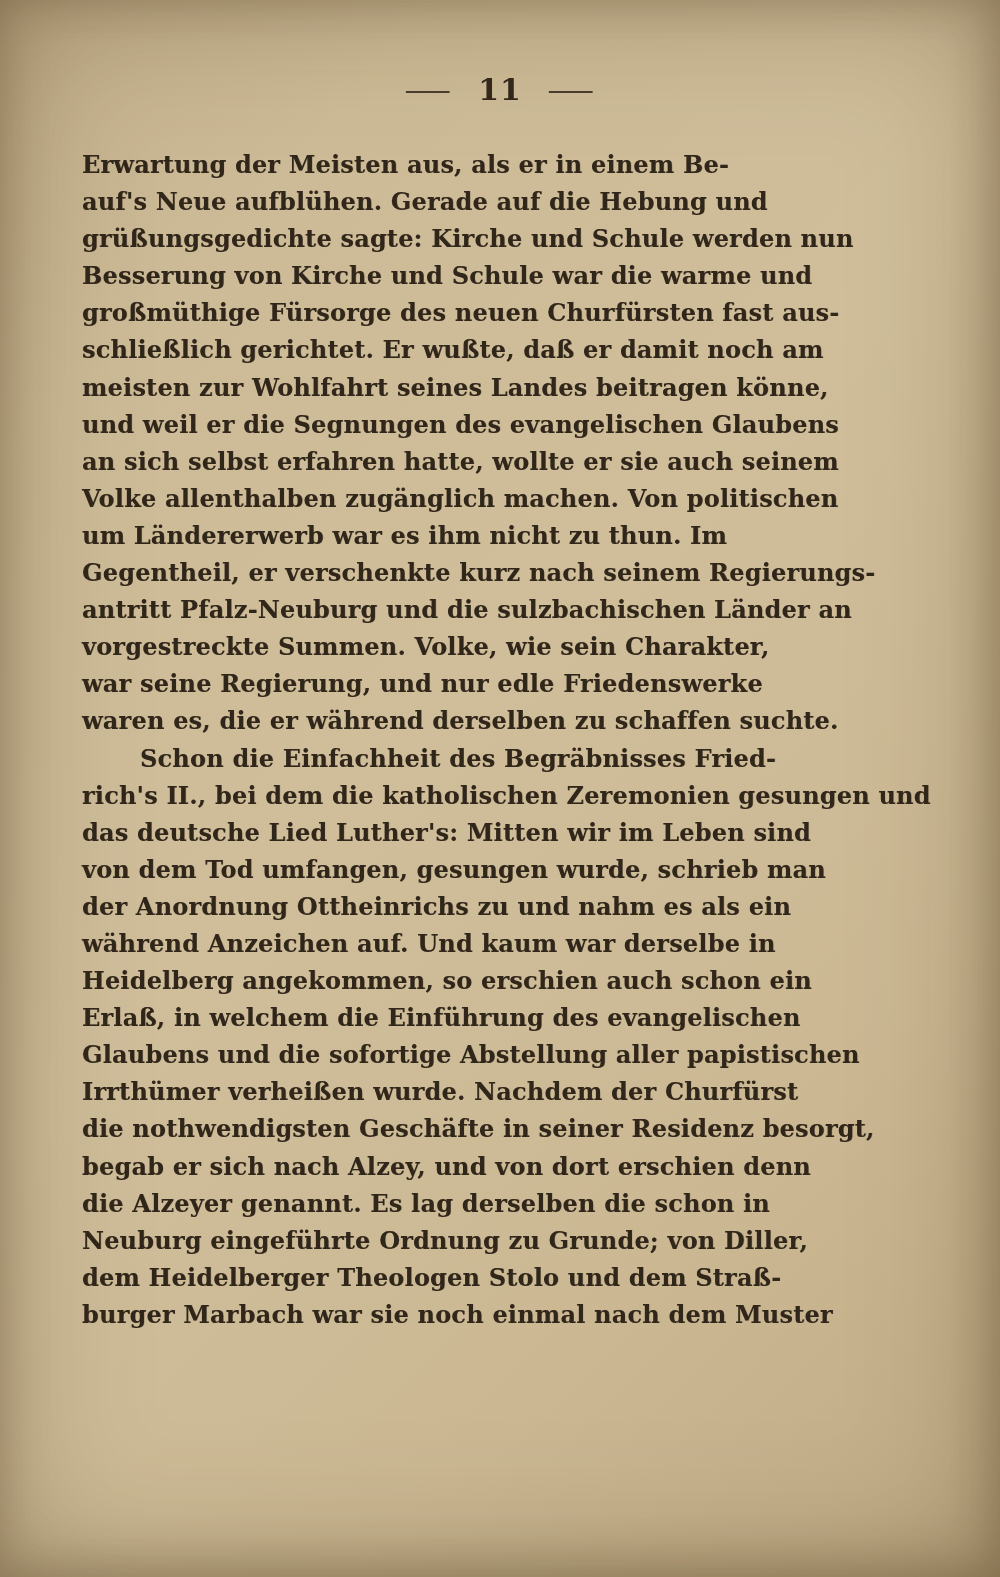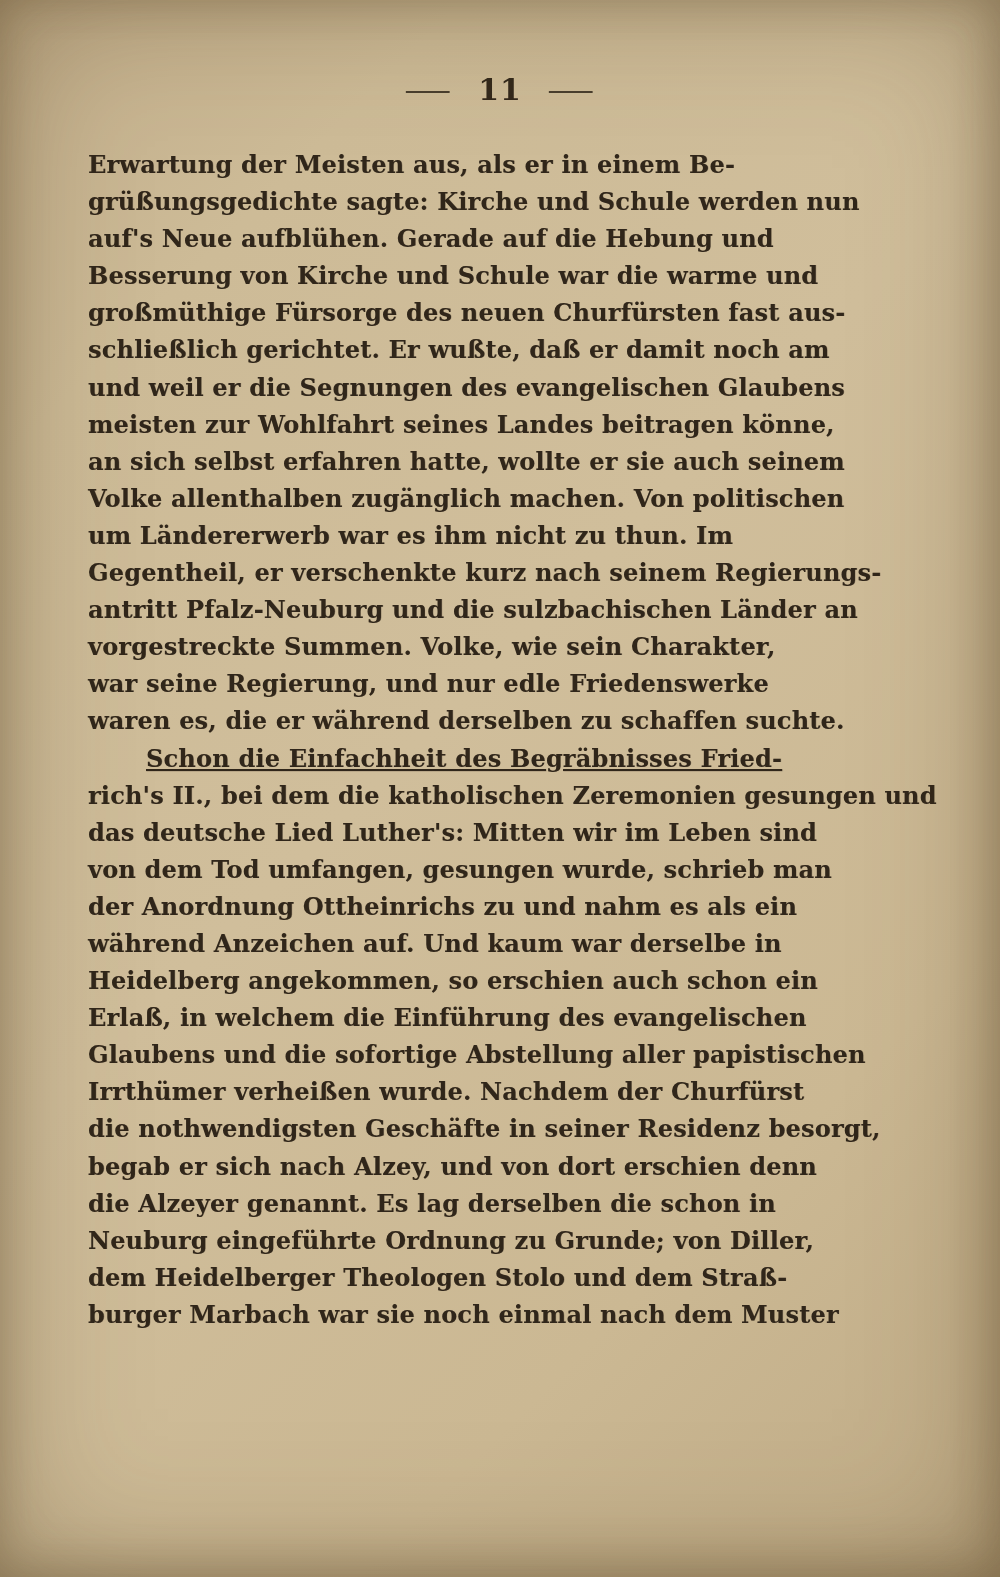--- a/index.html
+++ b/index.html
@@ -42,64 +42,63 @@
     color: #32281b;
   }
   .page-header .dash {
     font-weight: normal;
     transform: scaleX(1.6);
     opacity: 0.85;
   }
   .text-block {
     position: absolute;
     top: 146px;
-    left: 88px;
+    left: 82px;
     width: 812px;
   }
   .line {
     font-size: 24px;
     font-weight: bold;
     line-height: 37.1px;
     height: 37.1px;
     white-space: nowrap;
     text-align: justify;
     text-align-last: justify;
     letter-spacing: 0.2px;
     color: #30261a;
     text-shadow: 0.4px 0.4px 0 rgba(48, 38, 26, 0.35);
   }
   .line.indent {
     padding-left: 58px;
-    text-decoration: underline;
   }
   
   .line::after {
     content: "";
     display: inline-block;
     width: 100%;
   }
 </style>
 </head>
 <body>
 
 <div class="page">
   <div class="page-header">
     <span class="dash">—</span>
     <span class="num">11</span>
     <span class="dash">—</span>
   </div>
   <div class="text-block">
       <div class="line">Erwartung der Meisten aus, als er in einem Be-</div>
+      <div class="line">auf's Neue aufblühen. Gerade auf die Hebung und</div>
       <div class="line">grüßungsgedichte sagte: Kirche und Schule werden nun</div>
-      <div class="line">auf's Neue aufblühen. Gerade auf die Hebung und</div>
       <div class="line">Besserung von Kirche und Schule war die warme und</div>
       <div class="line">großmüthige Fürsorge des neuen Churfürsten fast aus-</div>
       <div class="line">schließlich gerichtet. Er wußte, daß er damit noch am</div>
+      <div class="line">meisten zur Wohlfahrt seines Landes beitragen könne,</div>
       <div class="line">und weil er die Segnungen des evangelischen Glaubens</div>
-      <div class="line">meisten zur Wohlfahrt seines Landes beitragen könne,</div>
       <div class="line">an sich selbst erfahren hatte, wollte er sie auch seinem</div>
       <div class="line">Volke allenthalben zugänglich machen. Von politischen</div>
       <div class="line">um Ländererwerb war es ihm nicht zu thun. Im</div>
       <div class="line">Gegentheil, er verschenkte kurz nach seinem Regierungs-</div>
       <div class="line">antritt Pfalz-Neuburg und die sulzbachischen Länder an</div>
       <div class="line">vorgestreckte Summen. Volke, wie sein Charakter,</div>
       <div class="line">war seine Regierung, und nur edle Friedenswerke</div>
       <div class="line">waren es, die er während derselben zu schaffen suchte.</div>
       <div class="line indent">Schon die Einfachheit des Begräbnisses Fried-</div>
       <div class="line">rich's II., bei dem die katholischen Zeremonien gesungen und</div>

